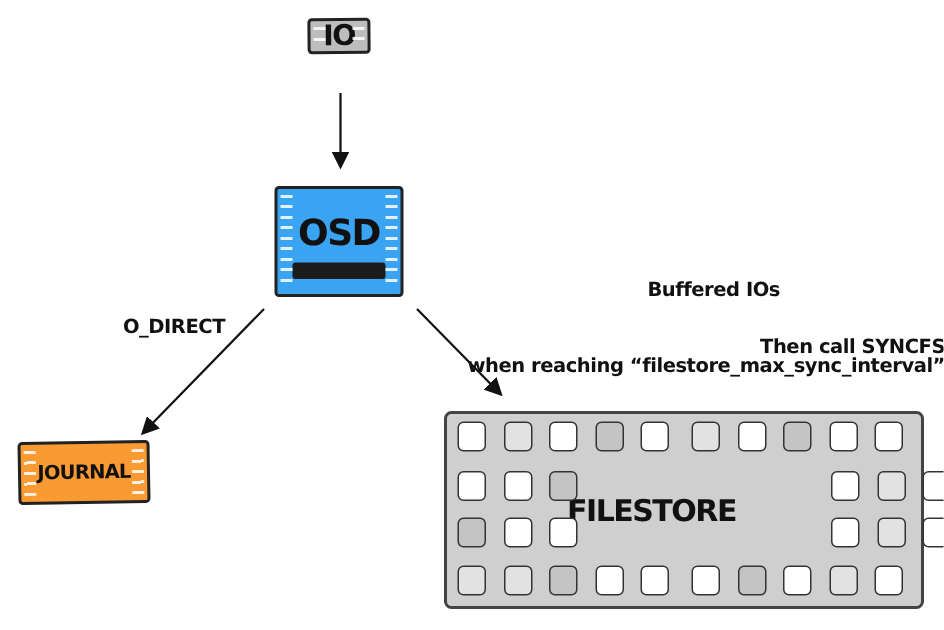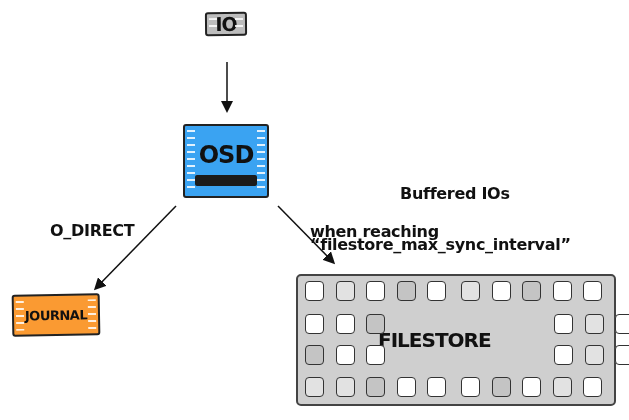--- a/index.html
+++ b/index.html
@@ -12,23 +12,23 @@
         font-size:19px; border-radius:3px; transform:rotate(-0.5deg); letter-spacing:-1px; }
   .osd { left:183px; top:124px; width:86px; height:74px; background:#3aa3f2;
          font-size:24px; border-radius:3px; flex-direction:column; }
   .osd .label { margin-top:4px; letter-spacing:-1px; }
   .osd .bar { width:62px; height:11px; background:#1b1b1b; border-radius:2px; margin-top:6px; }
   .journal { left:12px; top:294px; width:88px; height:42px; background:#fa9a32;
              font-size:13px; border-radius:3px; letter-spacing:-0.5px; transform:rotate(-1deg); }
   .stripes::before, .stripes::after { content:""; position:absolute; top:4px; bottom:4px; width:8px;
       background:repeating-linear-gradient(180deg, rgba(255,255,255,0.85) 0 2px, transparent 2px 7px); }
   .stripes::before { left:2px; } .stripes::after { right:2px; }
-  .text { position:absolute; text-align:left; font-weight:bold; color:#111; font-size:16px; line-height:13px;
+  .text { position:absolute; text-align:right; font-weight:bold; color:#111; font-size:13px; line-height:13px;
           font-family:"DejaVu Sans", sans-serif; letter-spacing:-0.3px; }
-  .flags { left:50px; top:224px; width:100px; }
+  .flags { left:50px; top:212px; width:100px; }
   .buffered { left:400px; top:187px; width:120px; }
   .syncfs { left:310px; top:225px; width:320px; }
   .filestore { position:absolute; left:296px; top:274px; width:320px; height:132px; box-sizing:border-box;
                background:#cfcfcf; border:2px solid #444; border-radius:5px; }
   .cell { position:absolute; width:19px; height:20px; box-sizing:border-box; border:1.5px solid #333;
           border-radius:4px; }
   .fs-label { position:absolute; left:80px; top:52px; width:100px; text-align:center; font-size:20px;
               font-weight:bold; color:#111; letter-spacing:-1px; font-family:"DejaVu Sans", sans-serif; }
   svg.arrows { position:absolute; left:0; top:0; }
 </style>
@@ -58,20 +58,21 @@
 <div class="text flags">
   <div>O_DIRECT</div>
 </div>
 
 <div class="node journal stripes">
   <span>JOURNAL</span>
 </div>
 
 <div class="text buffered">Buffered IOs</div>
 <div class="text syncfs">
+  <div>Then call SYNCFS</div>
   <div>when reaching “filestore_max_sync_interval”</div>
 </div>
 
 <div class="filestore" id="filestore">
   <div class="fs-label">FILESTORE</div>
 <div class="cell" style="left: 7.32px; top: 5px; background: rgb(255, 255, 255);"></div>
     <div class="cell" style="left: 37.82px; top: 5px; background: rgb(226, 226, 226);"></div>
     <div class="cell" style="left: 68.32px; top: 5px; background: rgb(255, 255, 255);"></div>
     <div class="cell" style="left: 98.82px; top: 5px; background: rgb(196, 196, 196);"></div>
     <div class="cell" style="left: 129.32px; top: 5px; background: rgb(255, 255, 255);"></div>

